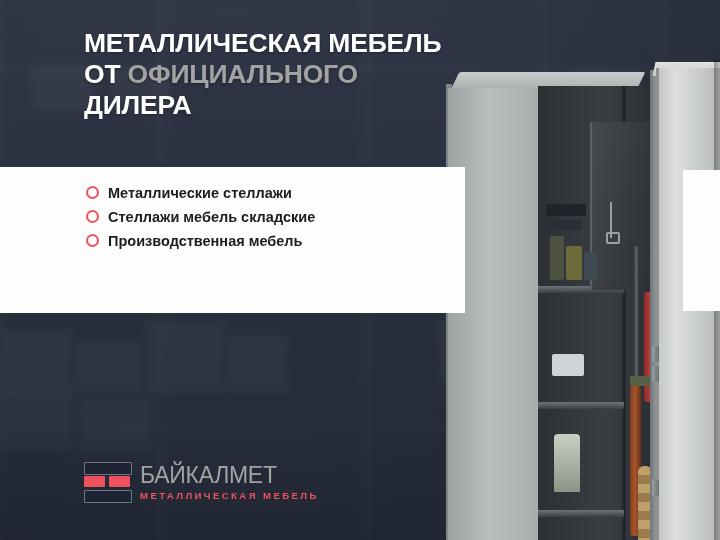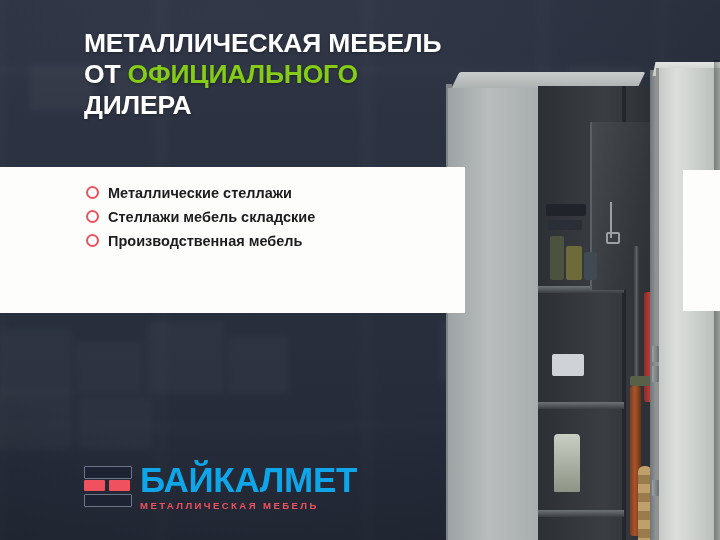--- a/index.html
+++ b/index.html
@@ -70,21 +70,21 @@
     background:#fdfdfb;
   }
 
   
   .headline{
     position:absolute;left:84px;top:28px;width:430px;
     color:#ffffff;font-weight:bold;font-size:26.5px;line-height:31px;
     letter-spacing:-0.2px;text-transform:uppercase;
     text-shadow:0 1px 3px rgba(0,0,0,0.35);
   }
-  .headline .accent{color:#84cc16;}
+  .headline .accent{color:#a3a3a3;}
 
   
   .features{
     position:absolute;left:86px;top:186px;width:370px;
     list-style:none;margin:0;padding:0;
   }
   .feature{
     display:flex;align-items:flex-start;
     height:21px;margin-bottom:3px;
   }
@@ -177,21 +177,21 @@
   }
 
   
   .logo{position:absolute;left:84px;top:462px;display:flex;align-items:center;}
   .logo-mark{width:46px;height:40px;position:relative;margin-right:10px;}
   .lm-row{position:absolute;left:0;width:46px;height:11px;border-radius:1px;}
   .lm-dark{background:#1d2333;border:1.5px solid #6d7588;}
   .lm-red{background:#f0515f;width:21px;height:11px;border-radius:1px;position:absolute;}
   .logo-text{display:flex;flex-direction:column;justify-content:center;}
   .logo-name{
-    font-size:35px;font-weight:bold;color:#0ea5e9;line-height:1;
+    font-size:23px;font-weight:normal;color:#a3a3a3;line-height:1;
     letter-spacing:-0.3px;text-transform:uppercase;
   }
   .logo-sub{
     font-size:9.6px;font-weight:bold;color:#f0515f;line-height:1;
     letter-spacing:2.4px;text-transform:uppercase;margin-top:4px;
   }
 
   
   .avito{
     position:absolute;right:10px;bottom:10px;display:flex;align-items:center;

